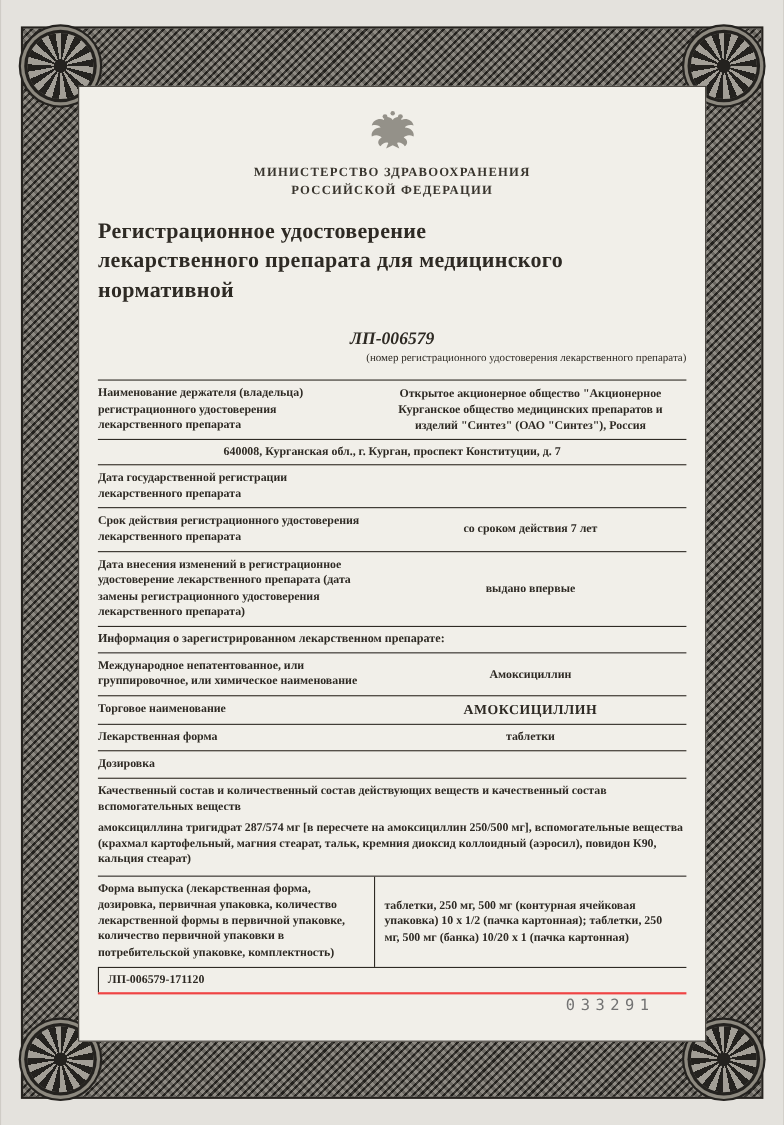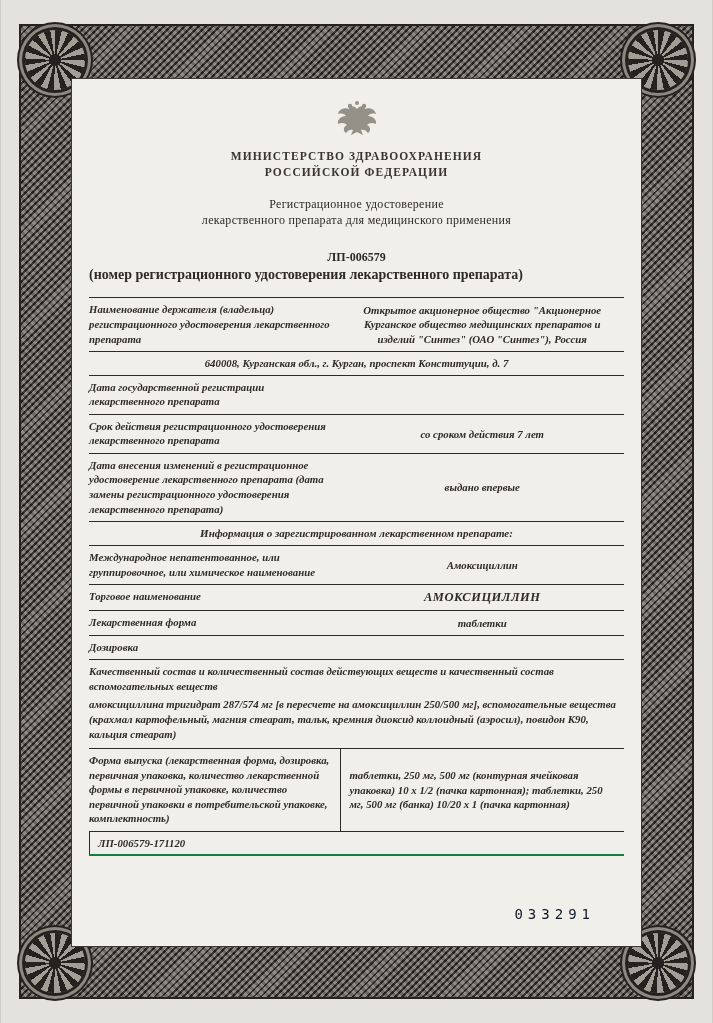--- a/index.html
+++ b/index.html
@@ -31,44 +31,44 @@
   .rosette { width:60px; height:60px; }
   .rosette.tl { left:24px; top:30px; }   .rosette.tr { right:24px; top:30px; }
   .rosette.bl { left:24px; bottom:30px; }.rosette.br { right:24px; bottom:30px; }
   .rosette-s { width:22px; height:22px; box-shadow:0 0 0 2px #24221f, 0 0 0 4px #8d897f; }
   .rosette-s.tl { left:92px; top:96px; }   .rosette-s.tr { right:92px; top:96px; }
   .rosette-s.bl { left:92px; bottom:94px; }.rosette-s.br { right:92px; bottom:94px; }
 
   .emblem { text-align:center; margin:0 0 6px; filter:blur(.4px); opacity:.95; }
   .ministry { text-align:center; font-weight:bold; font-size:11.5px;
               letter-spacing:1.1px; line-height:1.35; color:#39352e; }
-  .doc-title { text-align:center; font-weight:normal; font-size:12px;
+  .doc-title { text-align:left; font-weight:bold; font-size:20px;
                line-height:1.35; margin-top:16px; letter-spacing:.3px; }
-  .reg-num { text-align:center; font-weight:bold; font-size:12px; margin-top:22px; }
-  .reg-cap { text-align:left; font-weight:bold; font-size:14px; margin-top:2px; }
+  .reg-num { text-align:center; font-weight:bold; font-size:16px; margin-top:22px;font-style:italic; }
+  .reg-cap { text-align:right; font-weight:normal; font-size:10px; margin-top:2px; }
 
-  .tbl { margin-top:14px; border-bottom:2px solid #15803d;font-style:italic; }
+  .tbl { margin-top:14px; border-bottom:2px solid #ef4444; }
   .row { display:flex; border-top:1.5px solid #2e2a24; }
   .lbl { flex:0 0 47%; box-sizing:border-box; padding:4px 10px 5px 0;
          font-weight:bold; font-size:10.8px; line-height:1.35; }
   .val { flex:1; display:flex; align-items:center; justify-content:center;
          text-align:center; font-weight:bold; font-size:10.8px; line-height:1.35;
          padding:4px 6px; box-sizing:border-box; }
   .val.left { justify-content:flex-start; text-align:left;
               border-left:1.5px solid #2e2a24; padding-left:8px; }
   .val.brand { font-size:12.5px; letter-spacing:.5px; }
-  .heading-row { border-top:1.5px solid #2e2a24; text-align:center;
+  .heading-row { border-top:1.5px solid #2e2a24; 
                  font-weight:bold; font-size:11px; padding:5px 0 6px; }
   .comp { border-top:1.5px solid #2e2a24; padding:4px 0 7px; font-size:10.8px; line-height:1.35; }
   .comp .h { font-weight:bold; margin-bottom:4px; }
   .comp .b { font-weight:bold; }
 
   .serial { position:absolute; right:46px; bottom:24px;
             font-family:"DejaVu Sans Mono", monospace; font-size:14px;
-            letter-spacing:5px; color:#0f172a; }
+            letter-spacing:5px; color:#737373; }
 </style>
 </head>
 <body>
 
 <div class="page">
 
   <div class="frame"></div>
   <div class="rosette tl"></div>
   <div class="rosette tr"></div>
   <div class="rosette bl"></div>
@@ -91,21 +91,21 @@
       </svg>
     </div>
 
     <div class="ministry">
       <div>МИНИСТЕРСТВО ЗДРАВООХРАНЕНИЯ</div>
       <div>РОССИЙСКОЙ ФЕДЕРАЦИИ</div>
     </div>
 
     <div class="doc-title">
       <div>Регистрационное удостоверение</div>
-      <div>лекарственного препарата для медицинского применения</div>
+      <div>лекарственного препарата для медицинского нормативной</div>
     </div>
 
     <div class="reg-num">ЛП-006579</div>
     <div class="reg-cap">(номер регистрационного удостоверения лекарственного препарата)</div>
 
     <div class="tbl">
 
       <div class="row">
         <div class="lbl">Наименование держателя (владельца) регистрационного удостоверения лекарственного препарата</div>
         <div class="val">Открытое акционерное общество "Акционерное Курганское общество медицинских препаратов и изделий "Синтез" (ОАО "Синтез"), Россия</div>

